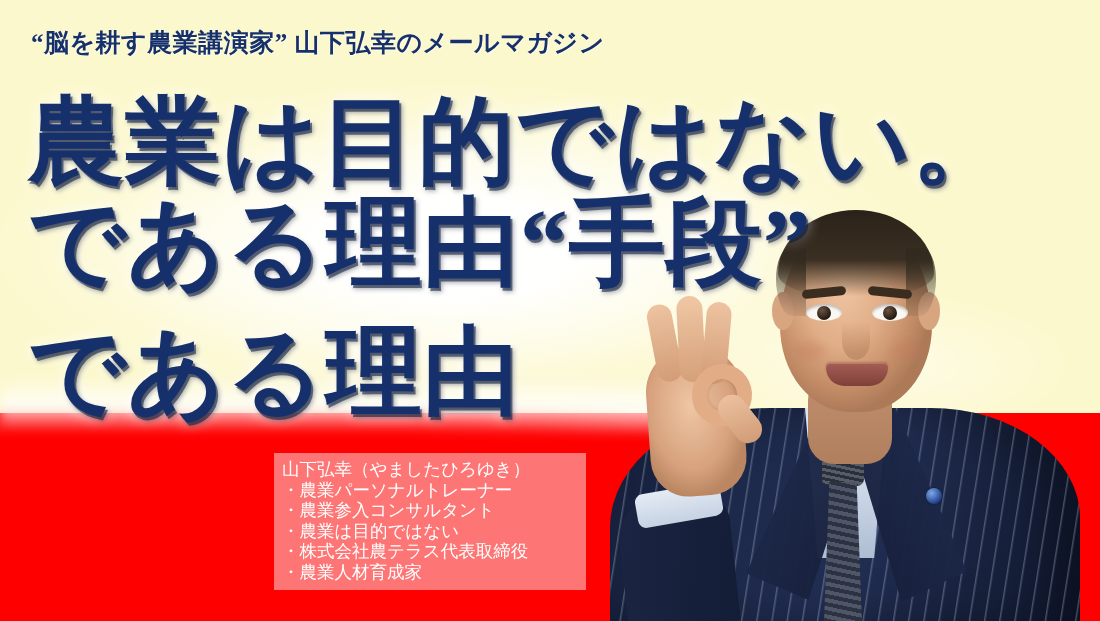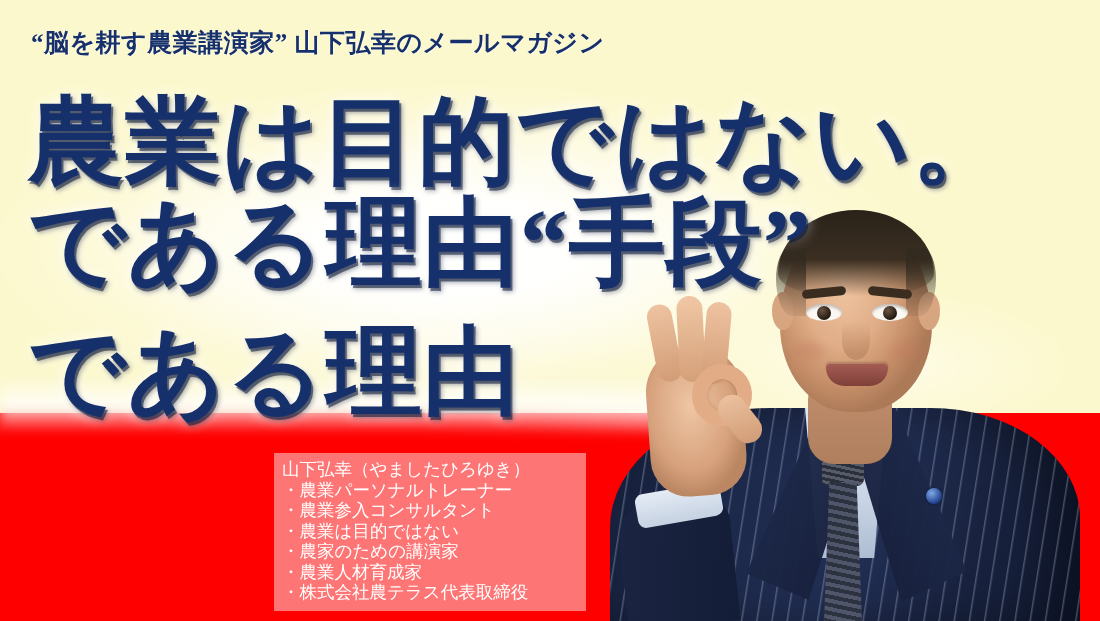--- a/index.html
+++ b/index.html
@@ -362,19 +362,18 @@
     <div class="hl hl-2">である理由“手段”</div>
     <div class="hl hl-3">である理由</div>
   </div>
 
   <div class="profile-card">
     <div class="profile-name">山下弘幸（やましたひろゆき）</div>
     <ul class="profile-list">
       <li>・農業パーソナルトレーナー</li>
       <li>・農業参入コンサルタント</li>
       <li>・農業は目的ではない</li>
-      <li>・農家のための講演家</li>
+      <li>・株式会社農テラス代表取締役</li>
       <li>・農業人材育成家</li>
-      <li>・株式会社農テラス代表取締役</li>
     </ul>
   </div>
 
 </div>
 
 </body></html>

